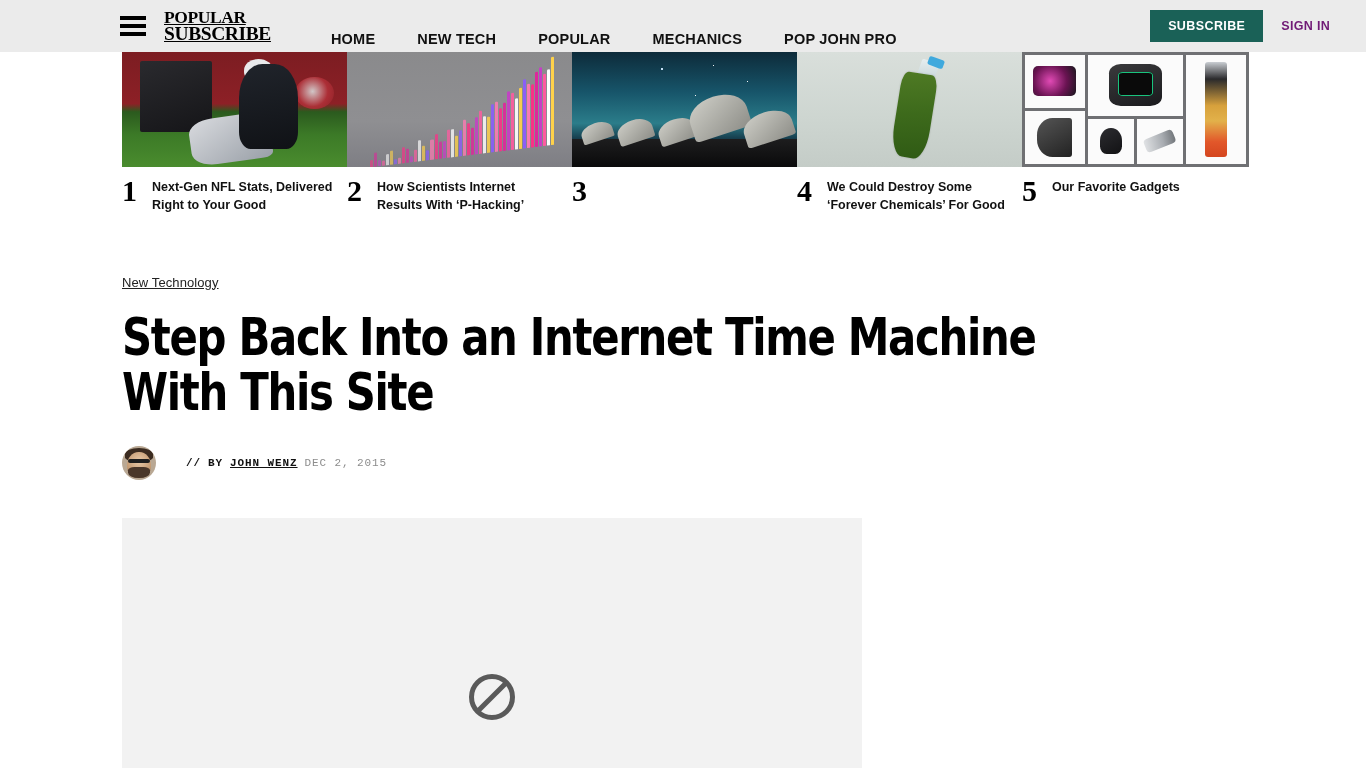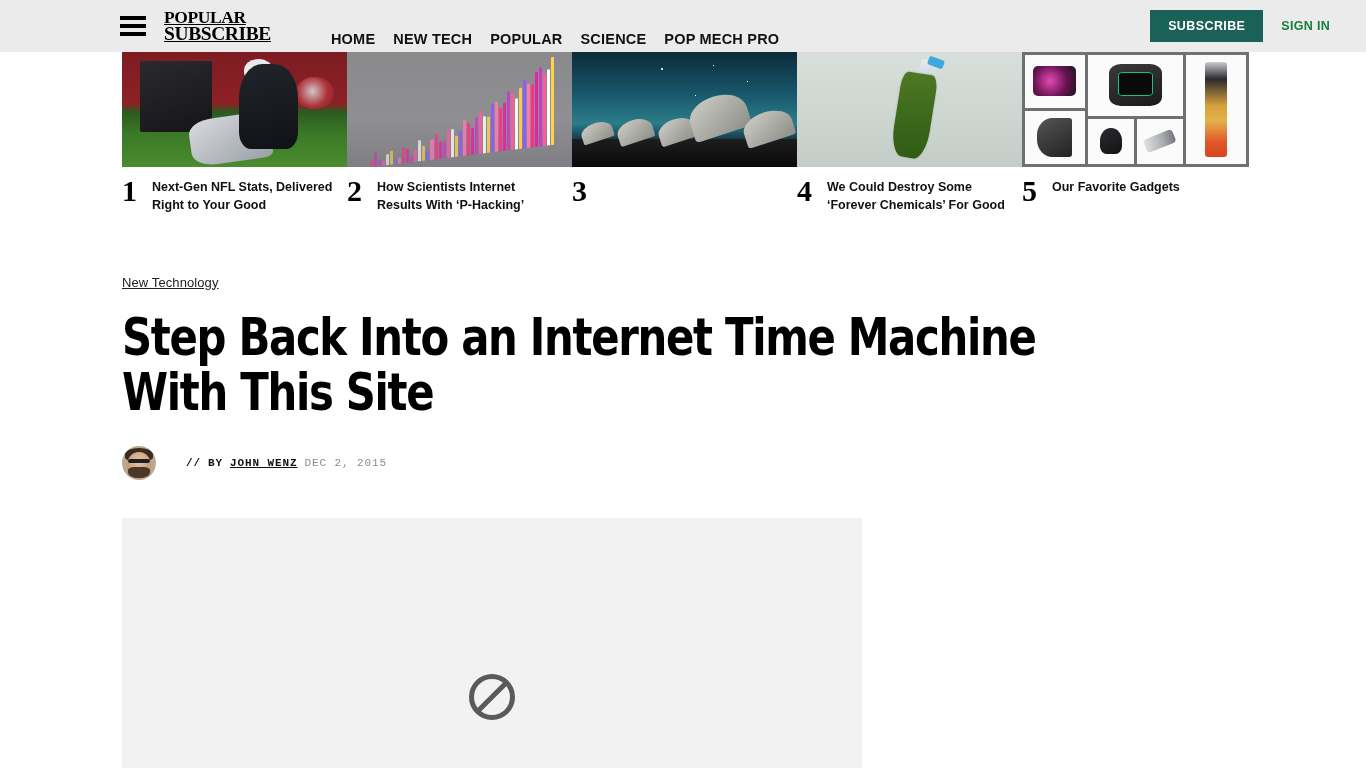--- a/index.html
+++ b/index.html
@@ -50,21 +50,21 @@
     flex: 0 0 auto;
     cursor: pointer;
   }
   .brand .b1 { display: block; font-size: 17.5px; }
   .brand .b2 { display: block; font-size: 19.5px; }
 
   .main-nav {
     display: flex;
     align-items: flex-end;
     margin-left: 60px;
-    gap: 18px;
+    gap: 42px;
     flex: 1 1 auto;
     margin-top: 26px;
   }
   .main-nav a {
     color: #111;
     text-decoration: none;
     font-size: 14.5px;
     font-weight: bold;
     letter-spacing: 0.2px;
     white-space: nowrap;
@@ -83,21 +83,21 @@
     color: #ffffff;
     border: none;
     font-family: "Liberation Sans", sans-serif;
     font-size: 12.5px;
     font-weight: bold;
     letter-spacing: 0.4px;
     padding: 9px 18px;
     cursor: pointer;
   }
   .signin-link {
-    color: #15803d;
+    color: #701a75;
     text-decoration: none;
     font-size: 12.5px;
     font-weight: bold;
     letter-spacing: 0.3px;
     cursor: pointer;
   }
 
   
   .trending {
     display: flex;
@@ -358,22 +358,22 @@
 
   <a class="brand" href="#">
     <span class="b1">POPULAR</span>
     <span class="b2">SUBSCRIBE</span>
   </a>
 
   <nav class="main-nav">
     <a href="#">HOME</a>
     <a href="#">NEW TECH</a>
     <a href="#">POPULAR</a>
-    <a href="#">SCIENCE</a>
-    <a href="#">POP MECH PRO</a>
+    <a href="#">MECHANICS</a>
+    <a href="#">POP JOHN PRO</a>
   </nav>
 
   <div class="header-right">
     <button class="subscribe-btn">SUBSCRIBE</button>
     <a class="signin-link" href="#">SIGN IN</a>
   </div>
 </header>
 
 <section class="trending">
 

